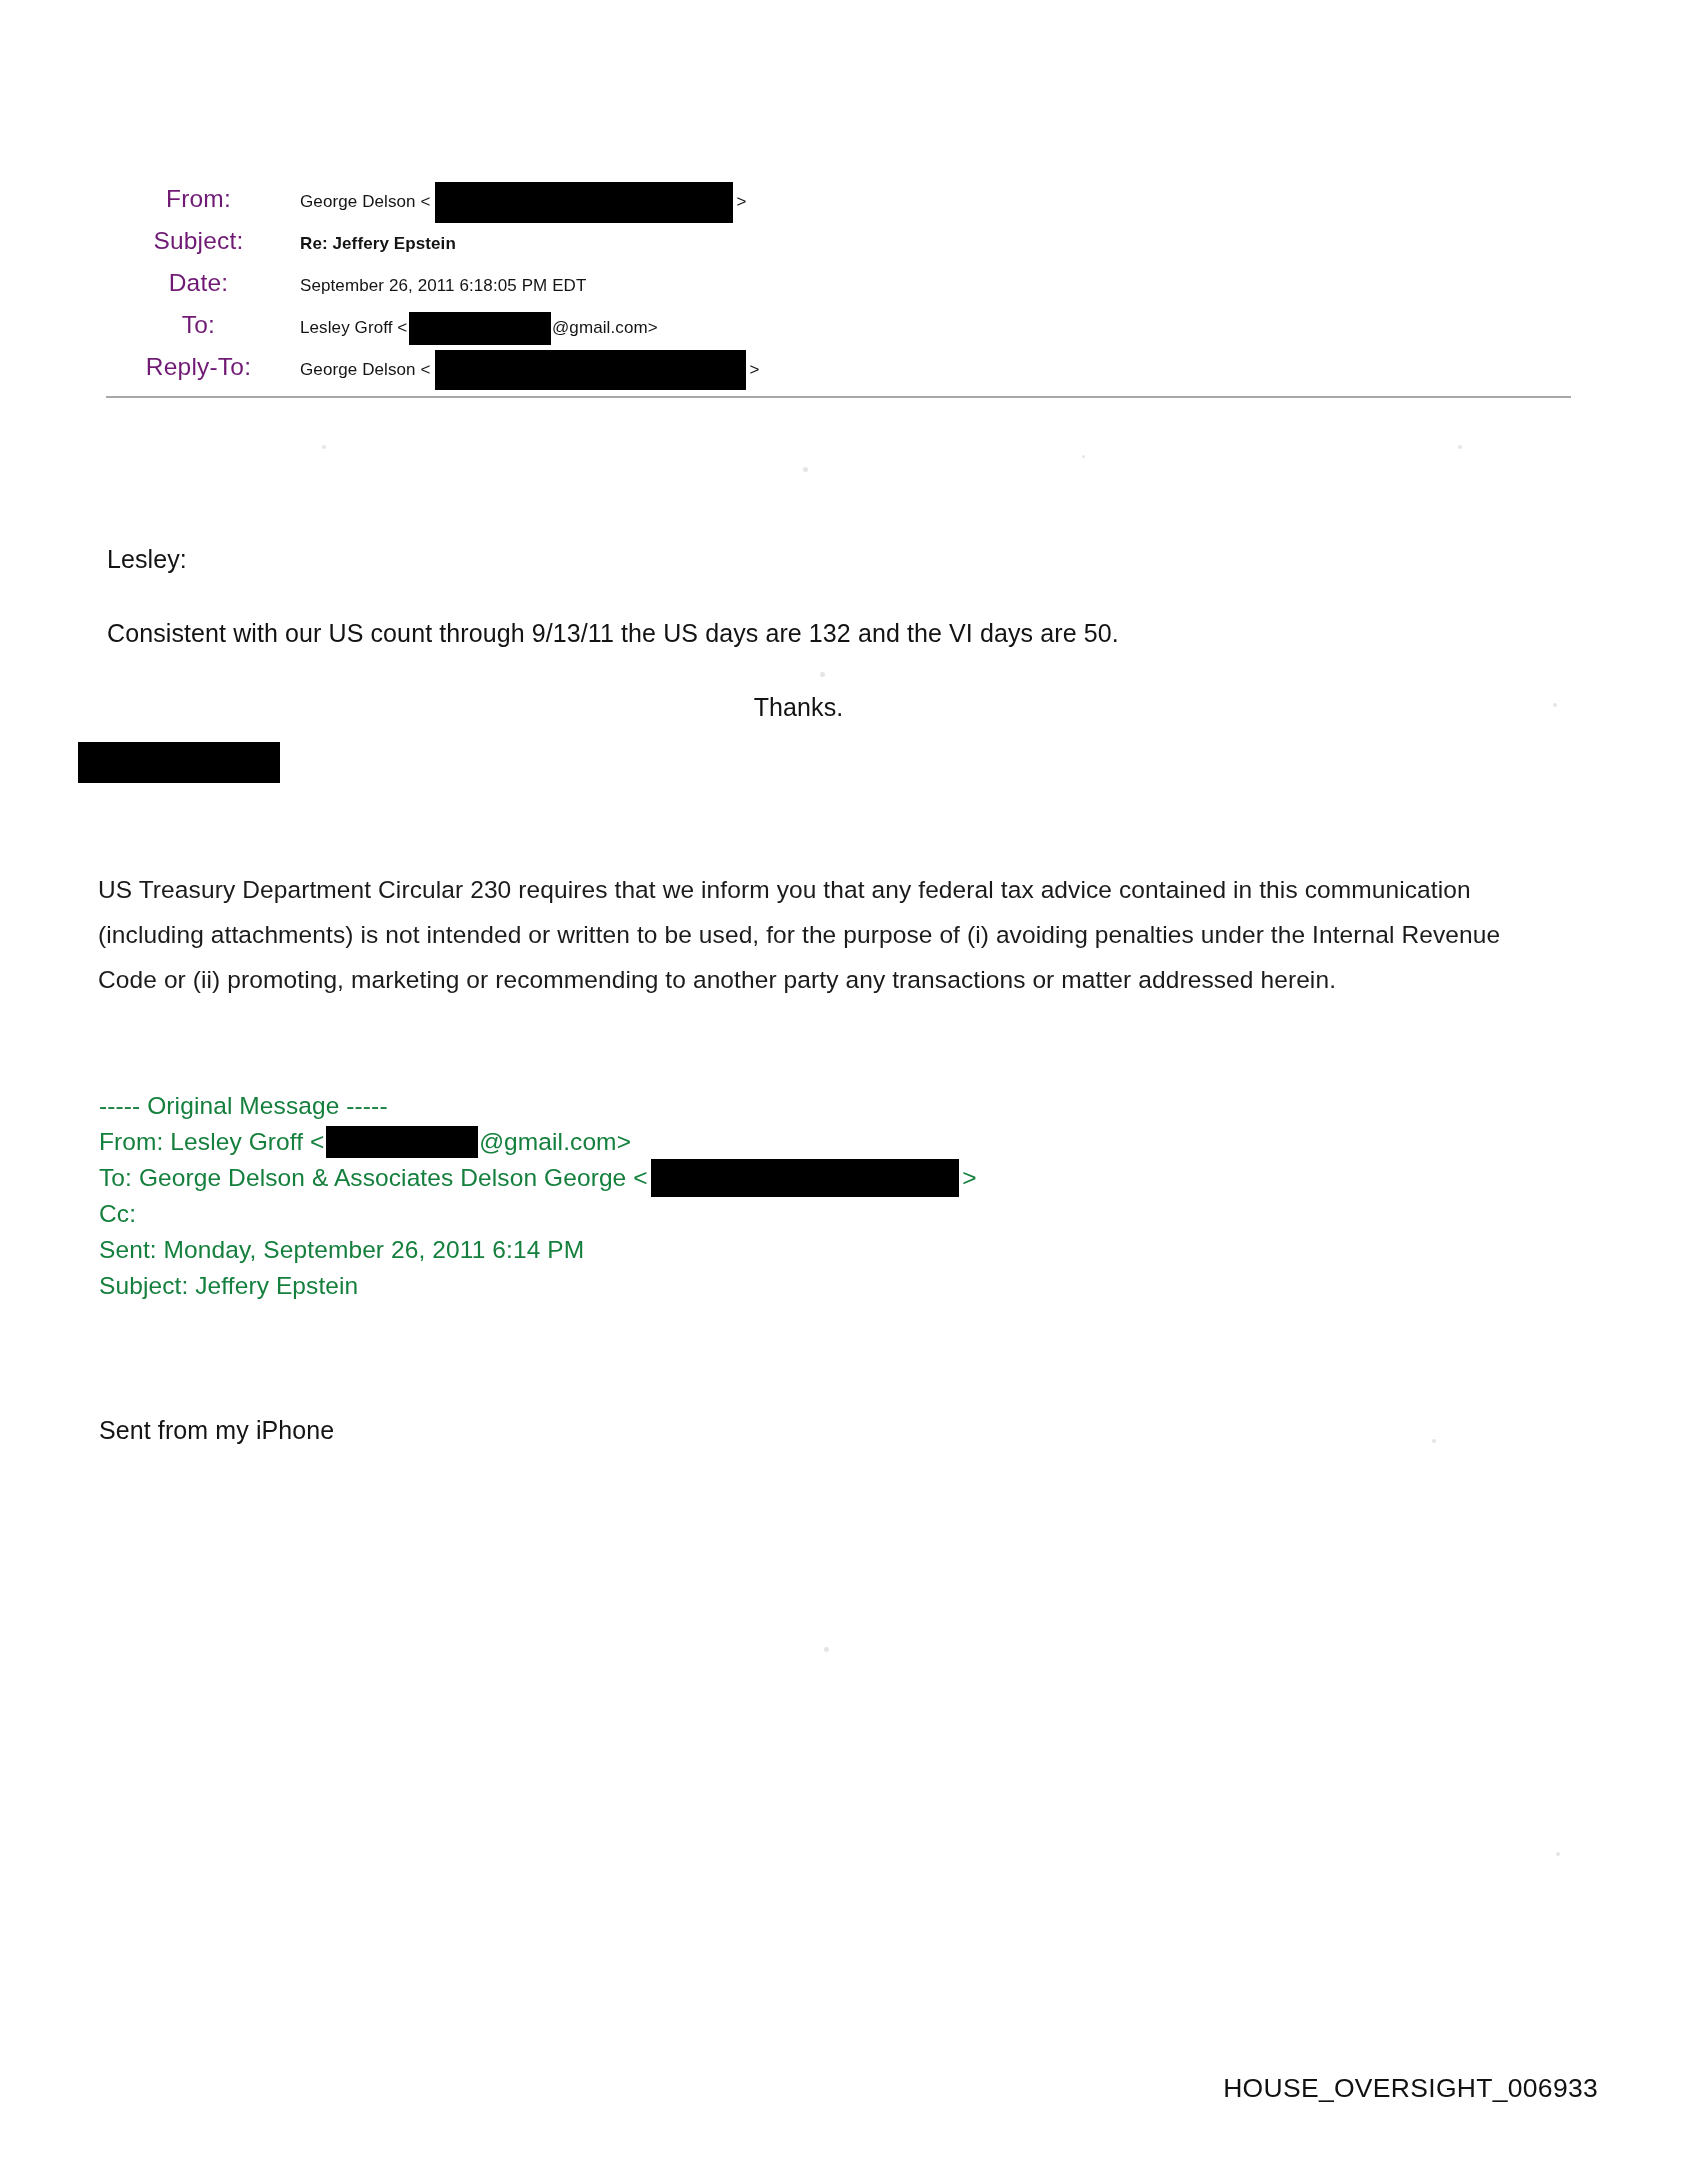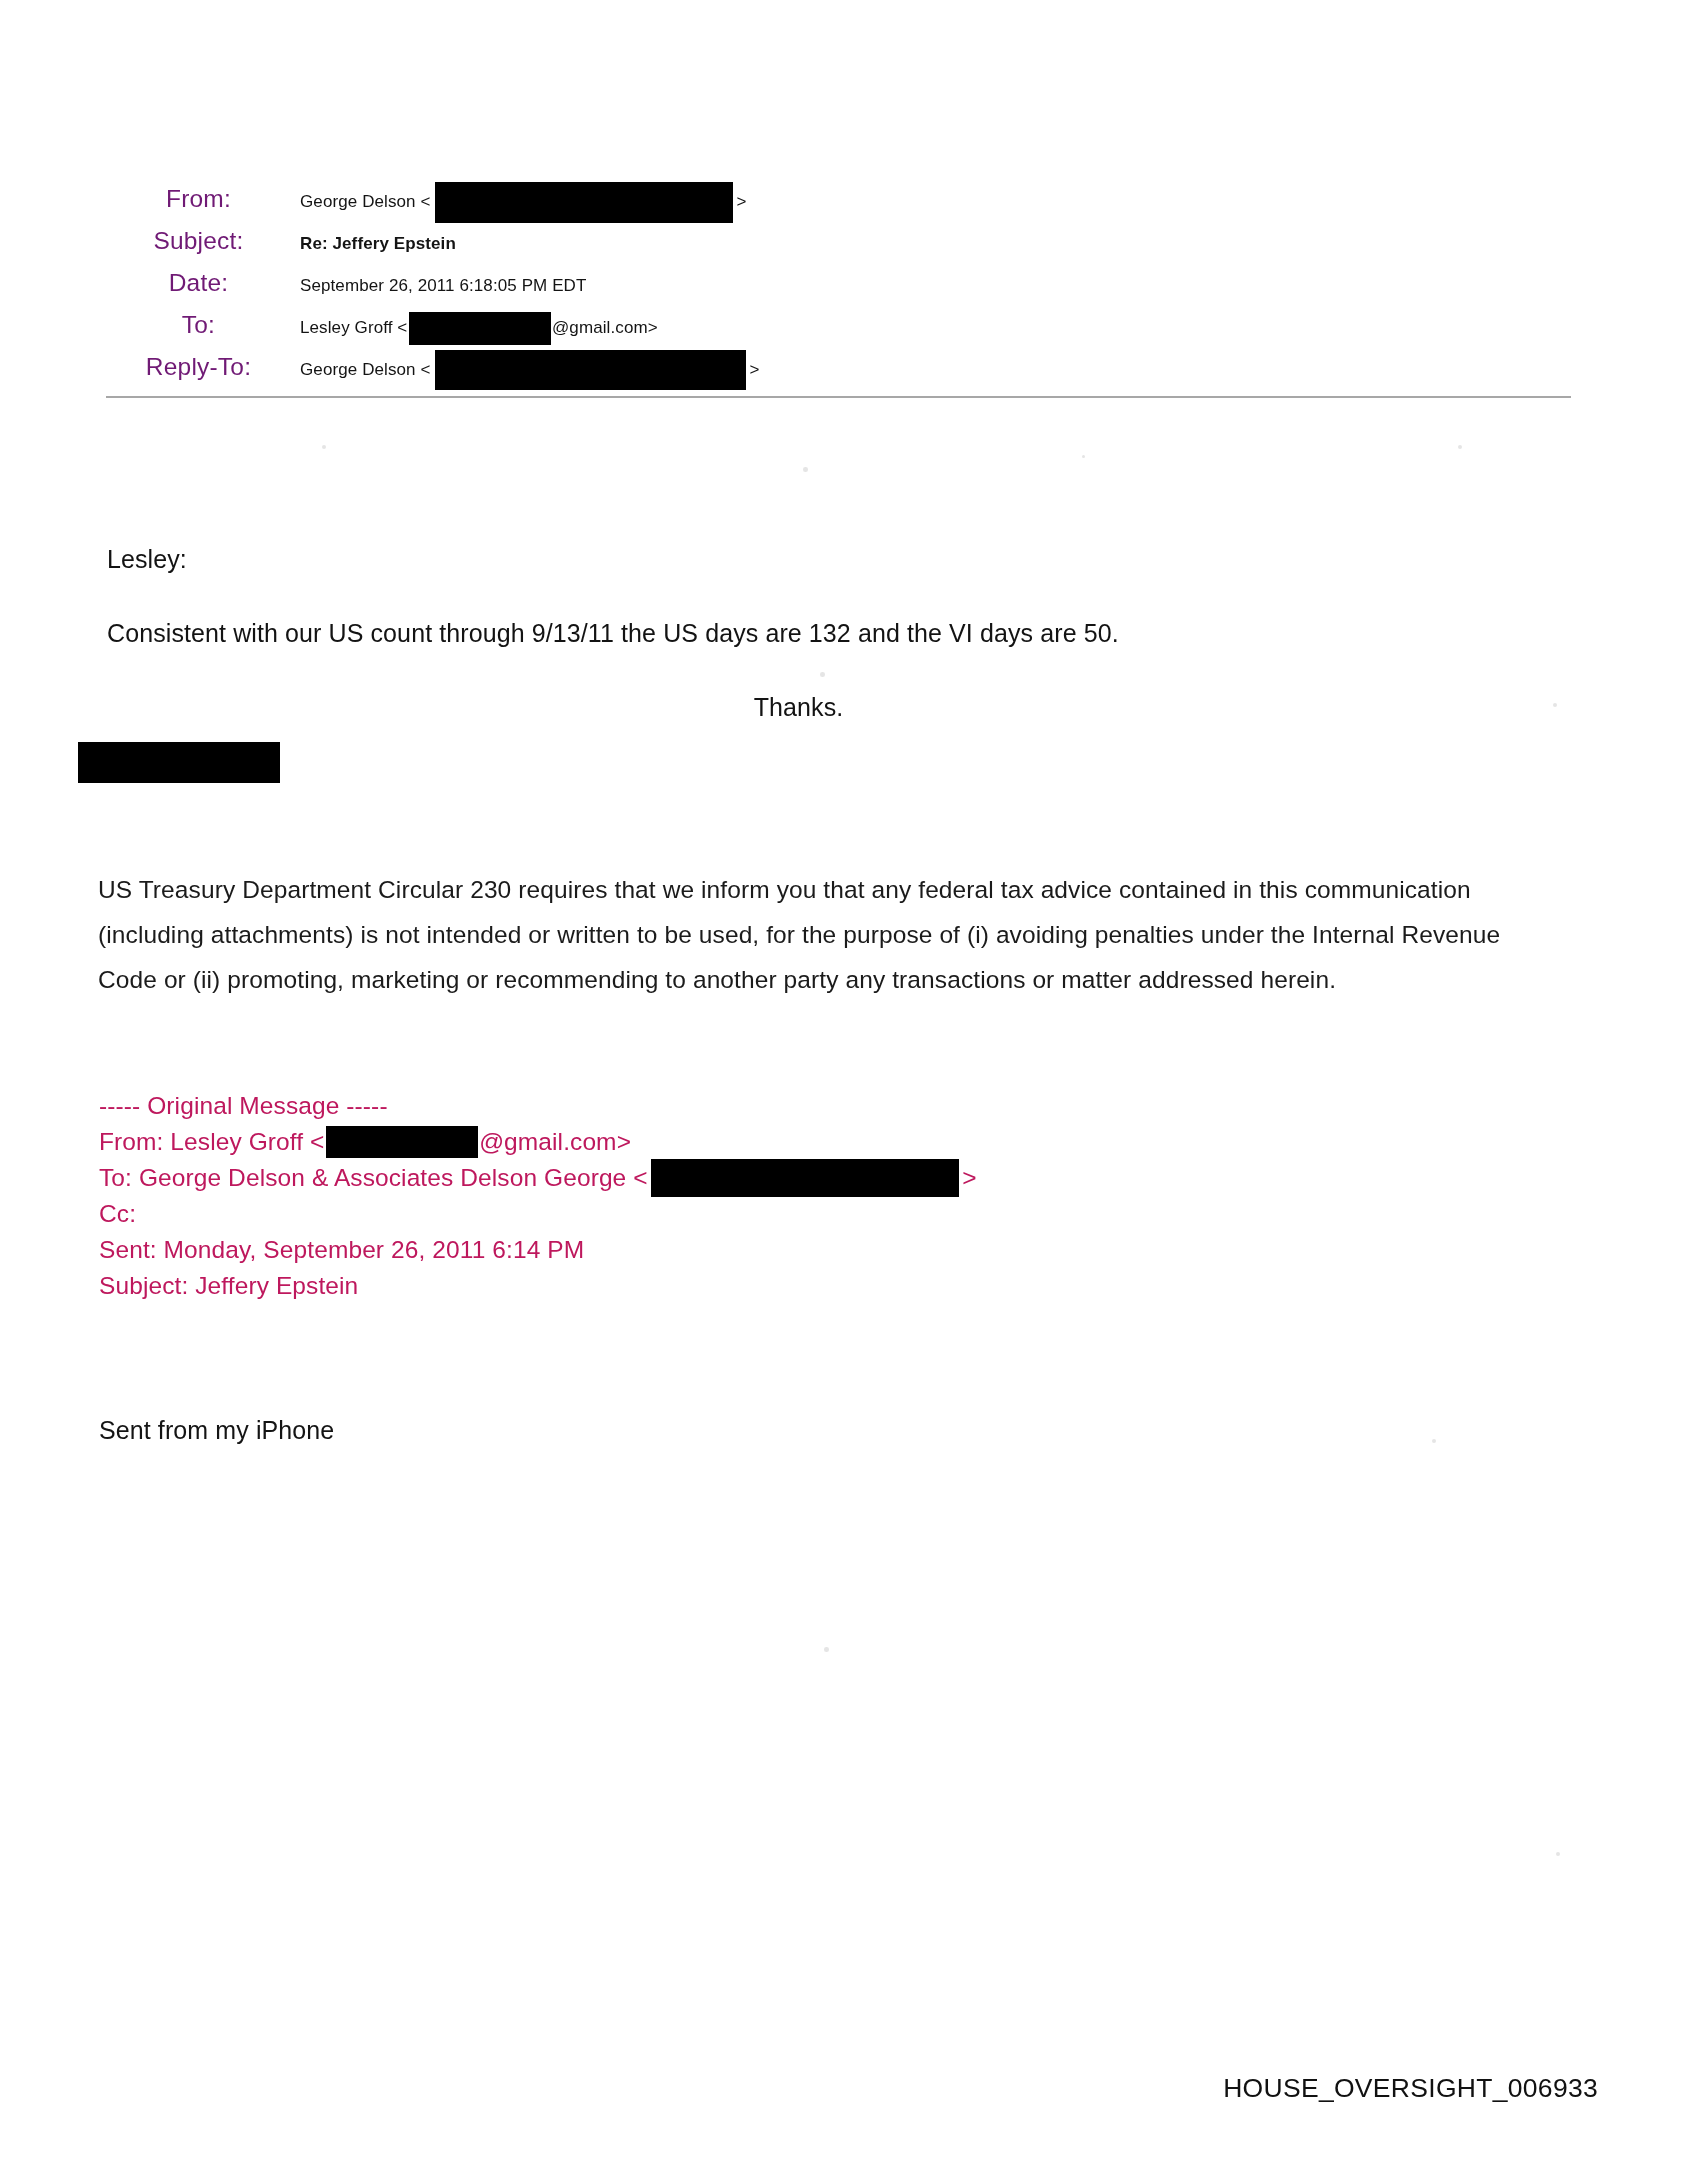--- a/index.html
+++ b/index.html
@@ -106,21 +106,21 @@
     letter-spacing: 0.1px;
   }
 
   .orig {
     position: absolute;
     left: 99px;
     top: 1088px;
     width: 1429px;
     font-size: 24.5px;
     line-height: 36px;
-    color: #be185d;
+    color: #15803d;
     letter-spacing: 0.1px;
   }
   .orig-line { height: 36px; white-space: nowrap; display: flex; align-items: center;}
 
   .question {
     position: absolute;
     left: 99px;
     top: 1340px;
     font-size: 25px;
     color: #141414;

